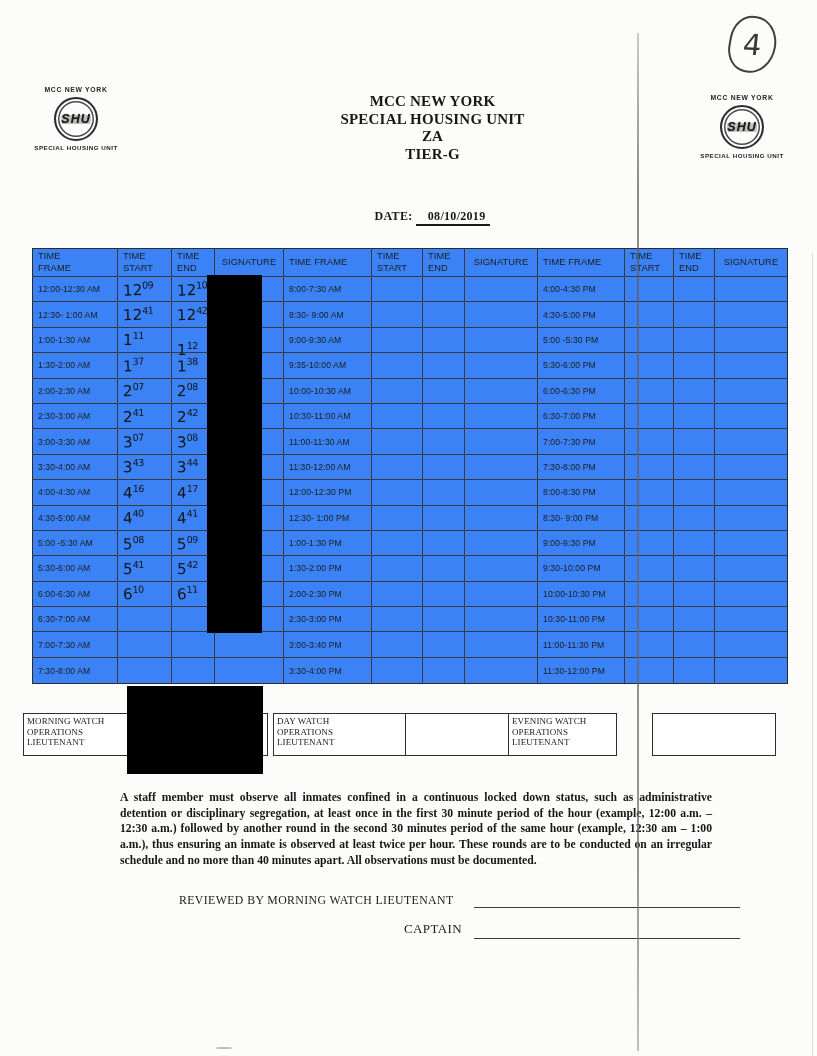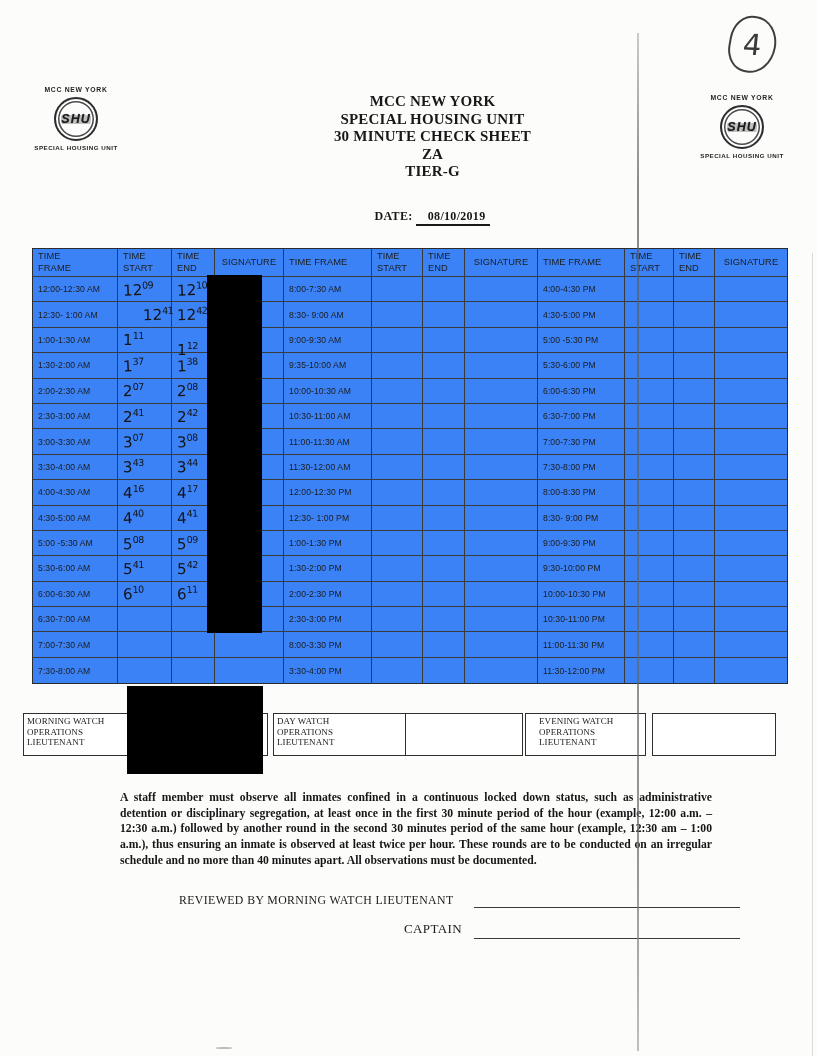--- a/index.html
+++ b/index.html
@@ -97,21 +97,20 @@
     <div class="logo-top">MCC NEW YORK</div>
     <div class="seal">
       <span class="shu">SHU</span>
     </div>
     <div class="logo-bottom">SPECIAL HOUSING UNIT</div>
   </div>
 
   <div class="title-block">
     <div>MCC NEW YORK</div>
     <div>SPECIAL HOUSING UNIT</div>
-    <div>30 MINUTE CHECK SHEET</div>
     <div>ZA</div>
     <div>TIER-G</div>
   </div>
 
   <div class="date-line">
     <span>DATE:</span>
     <span class="date-value">08/10/2019</span>
   </div>
 
   <div class="sheet" id="sheet">
@@ -145,21 +144,21 @@
       <div class="cell">8:00-7:30 AM</div>
       <div class="cell"></div>
       <div class="cell"></div>
       <div class="cell sepR"></div>
       <div class="cell">4:00-4:30 PM</div>
       <div class="cell"></div>
       <div class="cell"></div>
       <div class="cell noR"></div>
       <div class="cell">12:30- 1:00 AM</div>
       <div class="cell">
-        <span class="hw" style="transform: rotate(-1deg); margin-left: 20px;">12<sup>41</sup></span>
+        <span class="hw" style="transform: rotate(-1deg);">12<sup>41</sup></span>
       </div>
       <div class="cell">
         <span class="hw" style="transform: rotate(-1deg);">12<sup>42</sup></span>
       </div>
       <div class="cell sepR"></div>
       <div class="cell">8:30- 9:00 AM</div>
       <div class="cell"></div>
       <div class="cell"></div>
       <div class="cell sepR"></div>
       <div class="cell">4:30-5:00 PM</div>
@@ -351,21 +350,21 @@
       <div class="cell"></div>
       <div class="cell sepR"></div>
       <div class="cell">10:30-11:00 PM</div>
       <div class="cell"></div>
       <div class="cell"></div>
       <div class="cell noR"></div>
       <div class="cell">7:00-7:30 AM</div>
       <div class="cell"></div>
       <div class="cell"></div>
       <div class="cell sepR"></div>
-      <div class="cell">8:00-3:30 PM</div>
+      <div class="cell">3:00-3:40 PM</div>
       <div class="cell"></div>
       <div class="cell"></div>
       <div class="cell sepR"></div>
       <div class="cell">11:00-11:30 PM</div>
       <div class="cell"></div>
       <div class="cell"></div>
       <div class="cell noR"></div>
       <div class="cell noB">7:30-8:00 AM</div>
       <div class="cell noB"></div>
       <div class="cell noB"></div>
@@ -383,21 +382,21 @@
   <div class="redact redact-sig"></div>
   <div class="redact redact-morning"></div>
 
   <div class="wbox" style="left:23px;width:245px;">
     <span class="wlabel">MORNING WATCH OPERATIONS LIEUTENANT</span>
   </div>
   <div class="wbox" style="left:273px;width:149px;">
     <span class="wlabel">DAY WATCH OPERATIONS LIEUTENANT</span>
   </div>
   <div class="wbox" style="left:405px;width:118px;"></div>
-  <div class="wbox" style="left:525px;width:121px;padding-left:10px;">
+  <div class="wbox" style="left:508px;width:109px;">
     <span class="wlabel">EVENING WATCH OPERATIONS LIEUTENANT</span>
   </div>
   <div class="wbox" style="left:652px;width:124px;"></div>
 
   <div class="notice">A staff member must observe all inmates confined in a continuous locked down status, such as administrative detention or disciplinary segregation, at least once in the first 30 minute period of the hour (example, 12:00 a.m. – 12:30 a.m.) followed by another round in the second 30 minutes period of the same hour (example, 12:30 am – 1:00 a.m.), thus ensuring an inmate is observed at least twice per hour. These rounds are to be conducted on an irregular schedule and no more than 40 minutes apart. All observations must be documented.</div>
 
   <div class="review-1">REVIEWED BY MORNING WATCH LIEUTENANT</div>
   <div class="sigline sigline-1"></div>
   <div class="review-2">CAPTAIN</div>
   <div class="sigline sigline-2"></div>

